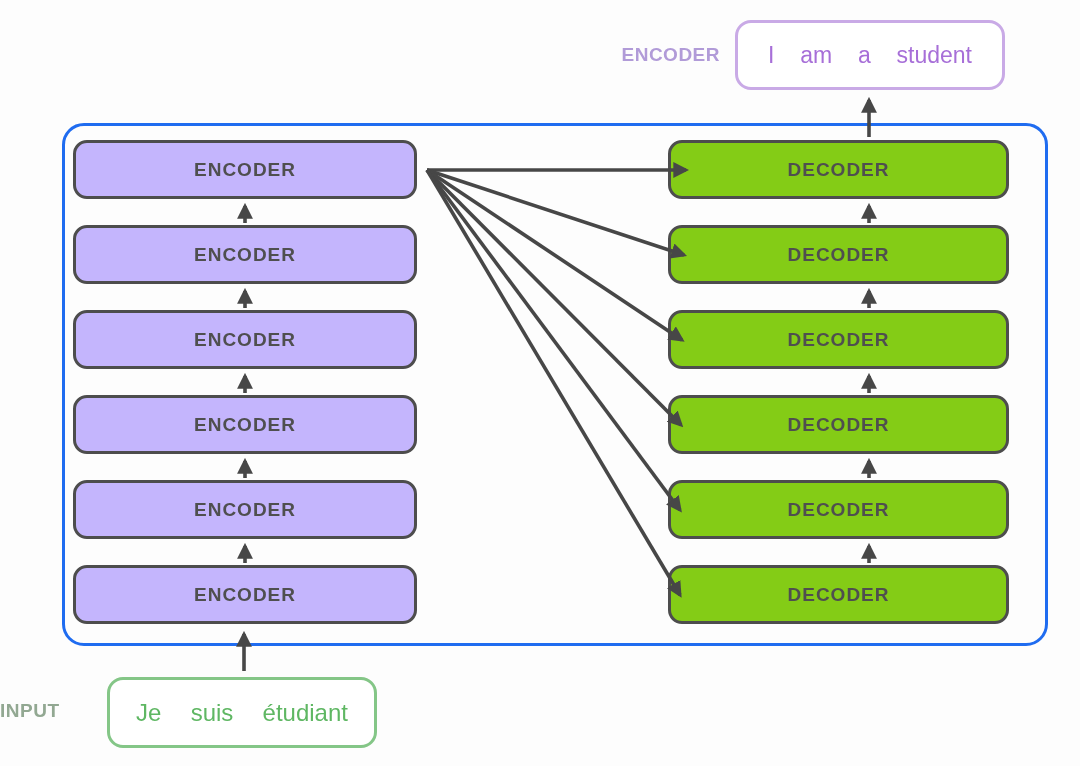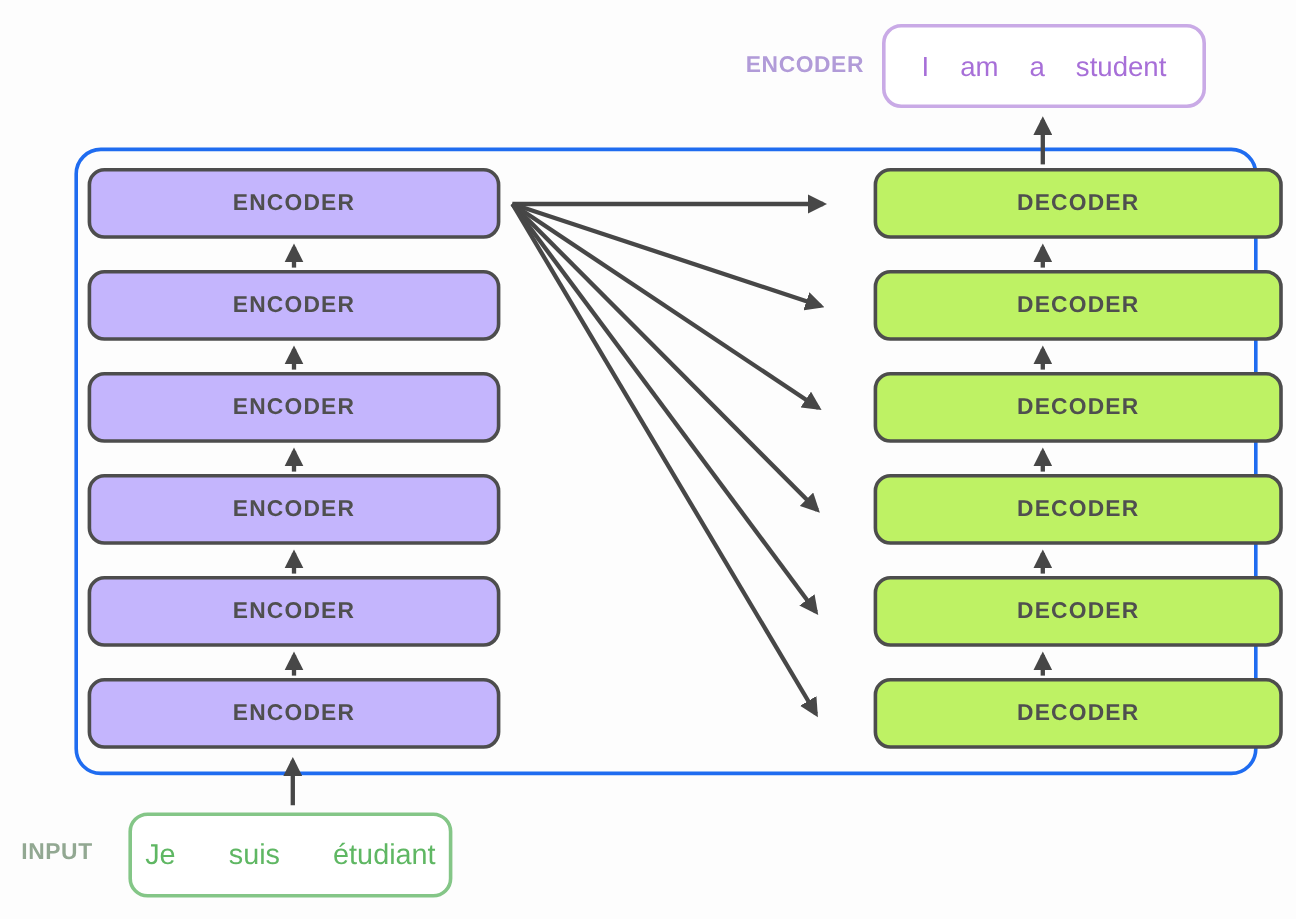--- a/index.html
+++ b/index.html
@@ -14,44 +14,44 @@
     border:3px solid #1f6cf0; border-radius:22px; background:transparent;
   }
   
   .block {
     position:absolute; height:53px; border:3.5px solid #4d4d4d; border-radius:14px;
     display:flex; align-items:center; justify-content:center;
     font-size:19px; font-weight:700; letter-spacing:1px; color:#4f4f4f;
     box-sizing:content-box;
   }
   .encoder { left:73px;  width:338px; background:#c4b5fd; }
-  .decoder { left:728px; width:335px; background:#bef264; }
+  .decoder { left:668px; width:335px; background:#84cc16; }
   .row0{top:140px}.row1{top:225px}.row2{top:310px}.row3{top:395px}.row4{top:480px}.row5{top:565px}
   
   #output-label {
     position:absolute; left:600px; top:44px; width:120px; text-align:right;
     font-size:19px; font-weight:700; letter-spacing:0.5px; color:#b19bd8;
   }
   #output-box {
     position:absolute; left:735px; top:20px; width:270px; height:70px;
     border:3px solid #c9aae6; border-radius:16px; background:#fff;
     display:flex; align-items:center; justify-content:space-between;
     padding:0 30px; box-sizing:border-box;
     font-size:23px; color:#a76fd8;
   }
   
   #input-label {
-    position:absolute; left:0px; top:700px; width:95px; text-align:center;
+    position:absolute; left:0px; top:700px; width:95px; text-align:left;
     font-size:19px; font-weight:700; letter-spacing:0.5px; color:#92a892;
   }
   #input-box {
     position:absolute; left:107px; top:677px; width:270px; height:71px;
     border:3px solid #84c687; border-radius:16px; background:#fff;
     display:flex; align-items:center; justify-content:space-between;
-    padding:0 11px; box-sizing:border-box;
+    padding:0 26px; box-sizing:border-box;
     font-size:24px; color:#5fb763;
   }
   
   #arrows { position:absolute; left:0; top:0; width:1080px; height:766px; pointer-events:none; }
 </style>
 </head>
 <body>
 
 <div id="canvas">
 

